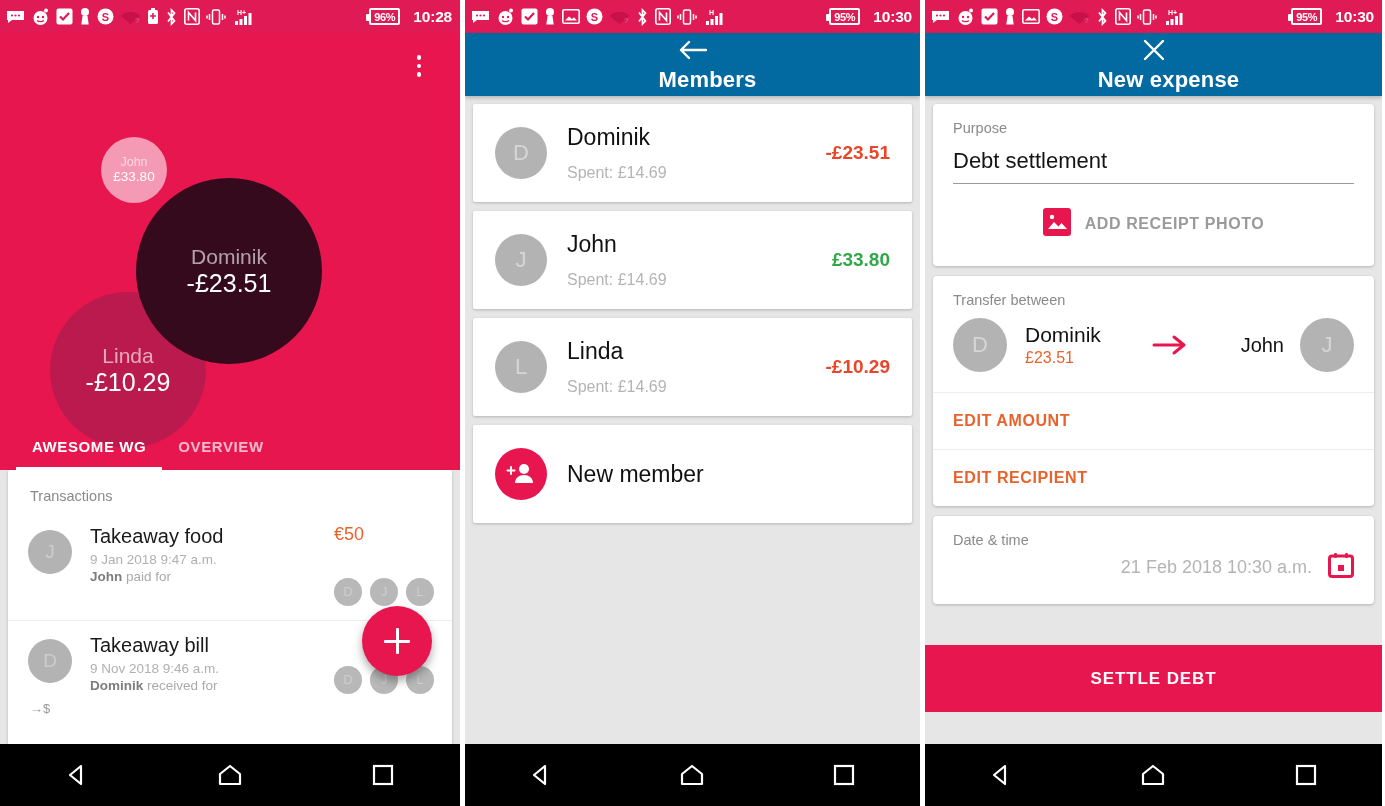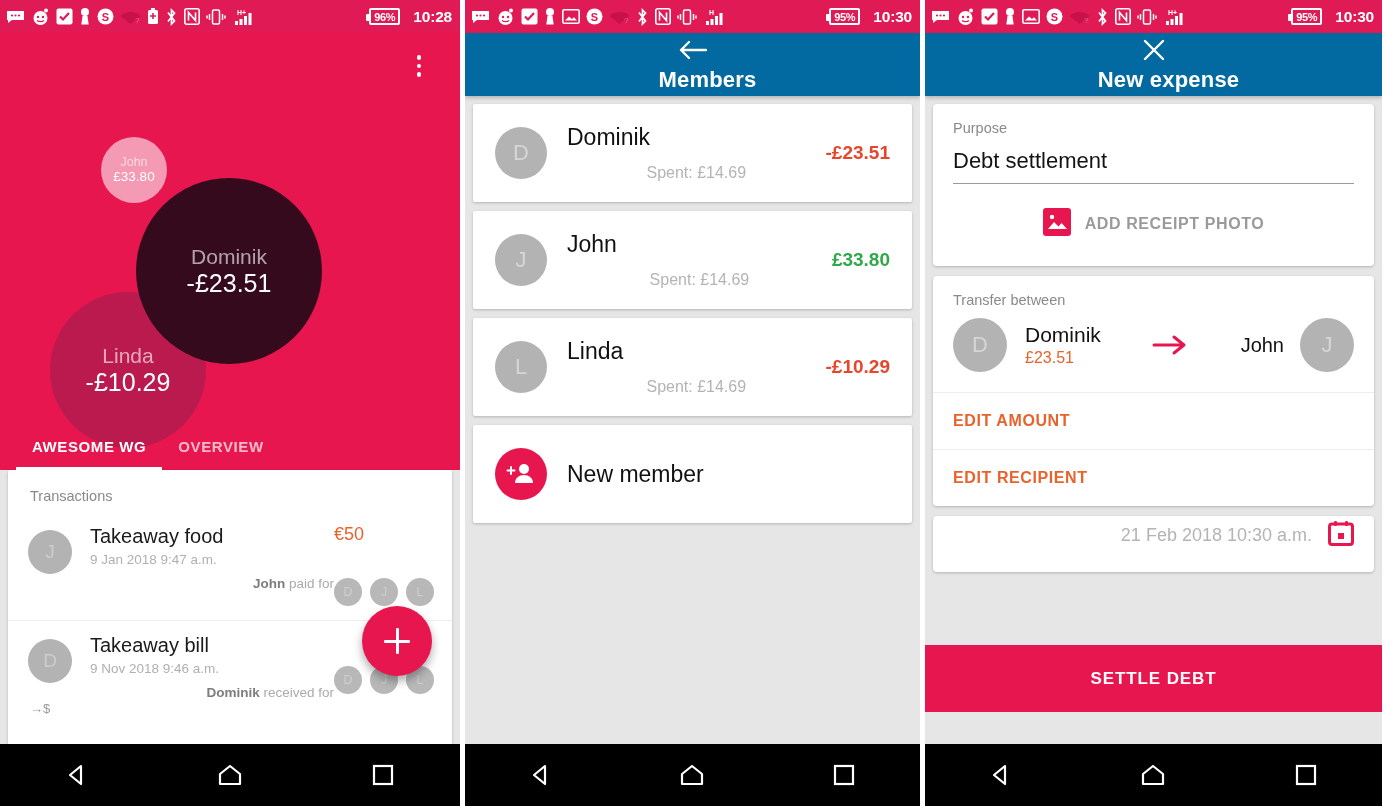--- a/index.html
+++ b/index.html
@@ -170,21 +170,21 @@
   .tx-row.first { border-top: none; }
   .avatar {
     width: 44px; height: 44px; border-radius: 50%;
     background: #b3b3b3; color: #cccccc;
     display: flex; align-items: center; justify-content: center;
     font-size: 19px; flex: 0 0 44px; margin-top: 6px;
   }
   .tx-main { flex: 1 1 auto; padding-left: 18px; }
   .tx-title { font-size: 20px; color: #1a1a1a; line-height: 1.2; }
   .tx-date { font-size: 13.5px; color: #b0b0b0; margin-top: 4px; }
-  .tx-who { font-size: 13.5px; color: #aaaaaa; margin-top: 9px; text-align: right; }
+  .tx-who { font-size: 13.5px; color: #aaaaaa; margin-top: 2px; }
   .tx-who b { color: #7d7d7d; font-weight: bold; }
   .tx-right { display: flex; flex-direction: column; }
   .tx-amount { font-size: 18px; color: #e8632c; font-weight: normal; }
   .chips { display: flex; gap: 8px; margin-top: 33px; }
   .chip {
     width: 28px; height: 28px; border-radius: 50%;
     background: #b8b8b8; color: #cfcfcf;
     font-size: 12.5px;
     display: flex; align-items: center; justify-content: center;
   }
@@ -215,21 +215,21 @@
     cursor: pointer;
   }
   .m-avatar {
     width: 52px; height: 52px; border-radius: 50%;
     background: #b3b3b3; color: #d6d6d6;
     display: flex; align-items: center; justify-content: center;
     font-size: 22px; flex: 0 0 52px;
   }
   .m-text { flex: 1 1 auto; padding-left: 20px; }
   .m-name { font-size: 23px; color: #111111; line-height: 1.15; }
-  .m-spent { font-size: 16px; color: #b4b4b4; margin-top: 14px; text-align: center; }
+  .m-spent { font-size: 16px; color: #b4b4b4; margin-top: 14px; }
   .m-balance { font-size: 19px; font-weight: bold; }
   .neg { color: #e8452a; }
   .pos { color: #30a84a; }
   .newm-icon {
     width: 52px; height: 52px; border-radius: 50%;
     background: #e8164f; display: flex; align-items: center; justify-content: center;
     flex: 0 0 52px;
   }
 
   
@@ -743,20 +743,21 @@
               </svg>
           </div>
           <div class="t-to">John</div>
           <div class="t-avatar">J</div>
         </div>
         <div class="action-row">EDIT AMOUNT</div>
         <div class="action-row">EDIT RECIPIENT</div>
       </div>
 
       <div class="p3-card">
+        <div class="field-label">Date &amp; time</div>
         <div class="datetime-row">
           <span class="dt-value">21 Feb 2018 10:30 a.m.</span>
           <span>
             <svg width="26" height="26" viewBox="0 0 26 26">
                 <rect x="1.5" y="4" width="23" height="20.5" rx="2.5" stroke="#e8164f" stroke-width="3" fill="none"></rect>
                 <rect x="6" y="1" width="3" height="5" rx="1.2" fill="#e8164f"></rect>
                 <rect x="17" y="1" width="3" height="5" rx="1.2" fill="#e8164f"></rect>
                 <rect x="10" y="13" width="6" height="6" fill="#e8164f"></rect>
               </svg>
           </span>

